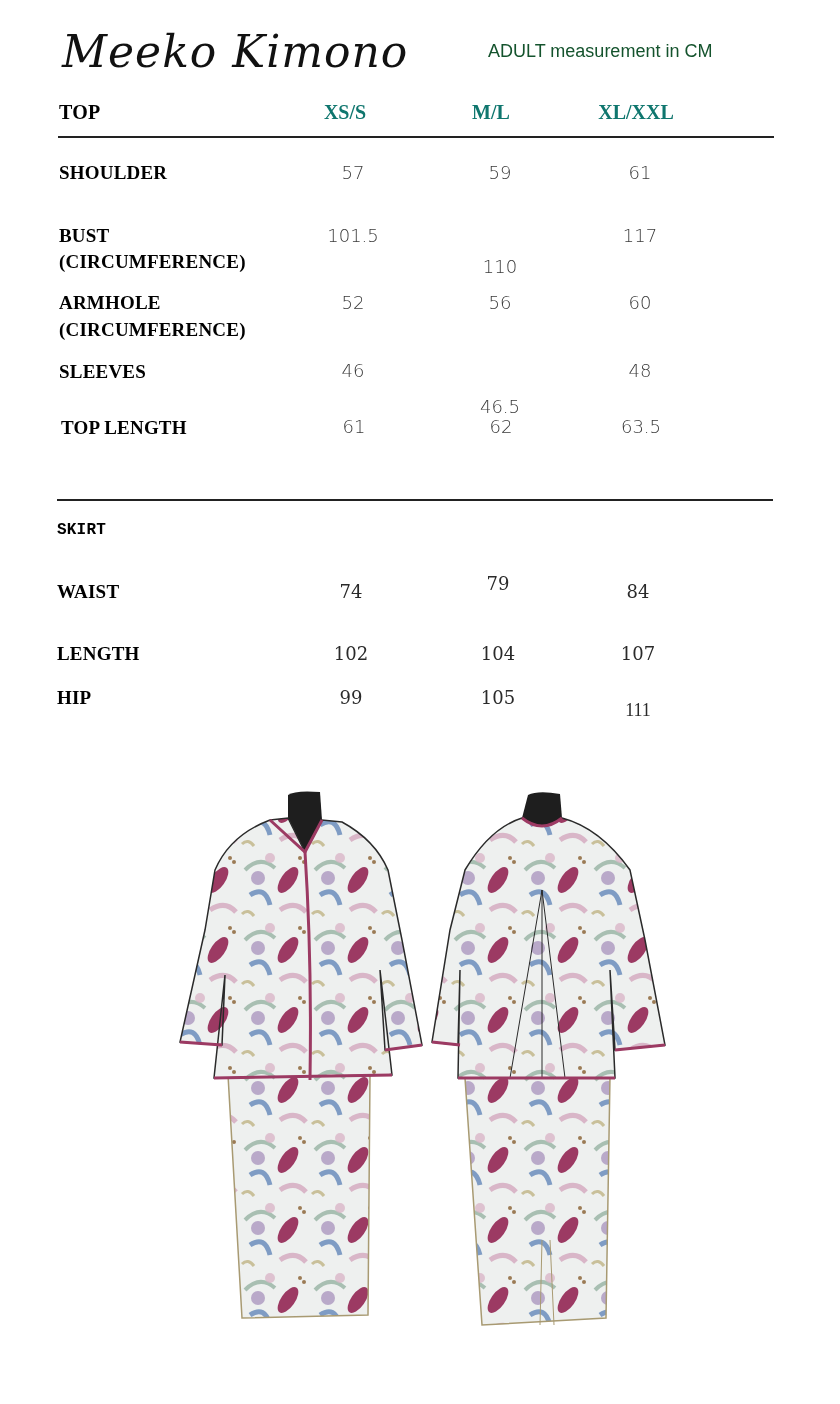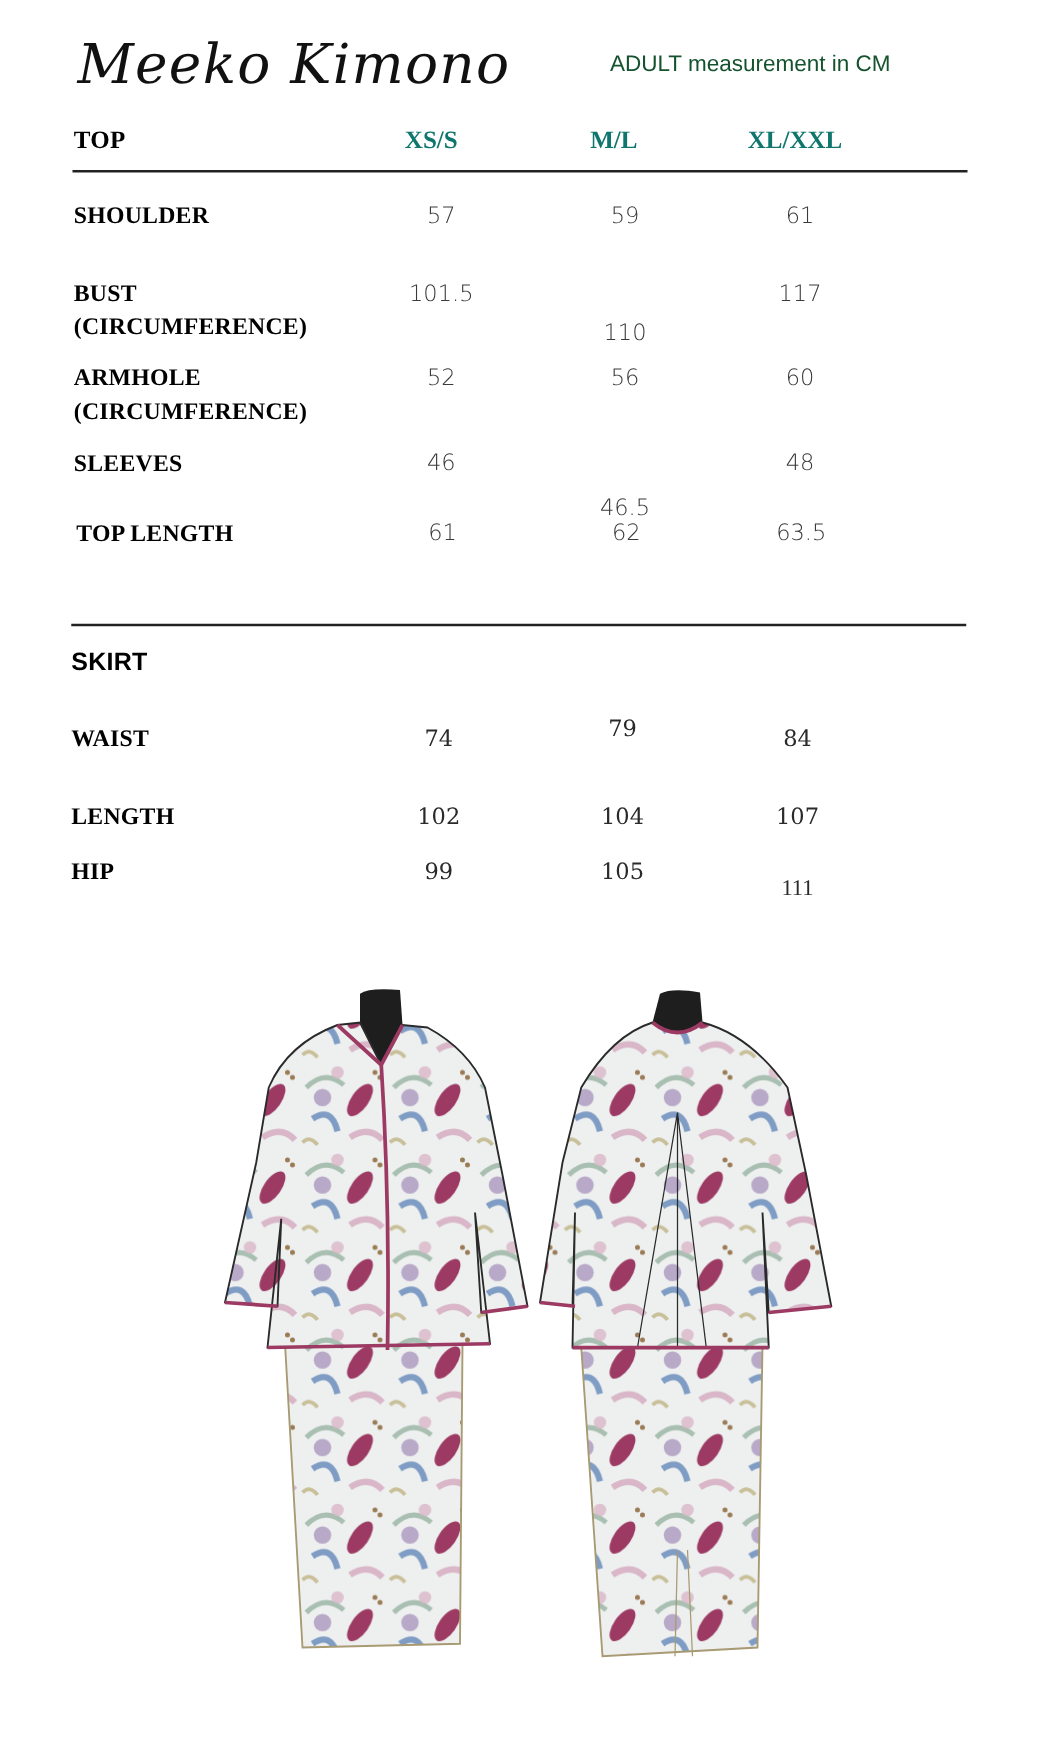--- a/index.html
+++ b/index.html
@@ -79,21 +79,21 @@
 
 <div>
   <div class="label" style="left:61px; top:415px;">TOP LENGTH</div>
   <div class="val" style="left:309px; top:414px;">61</div>
   <div class="val" style="left:456px; top:414px;">62</div>
   <div class="val" style="left:596px; top:414px;">63.5</div>
 </div>
 
 <div class="rule" style="left:57px; top:499px; width:716px;"></div>
 
-<div class="label" style="left:57px; top:517px; font-family:Liberation Sans, sans-serif; font-size:20px;">SKIRT</div>
+<div class="label" style="left:57px; top:517px; font-family:Liberation Mono, monospace; font-size:16px;">SKIRT</div>
 
 <div>
   <div class="label" style="left:57px; top:579px;">WAIST</div>
   <div class="val skirt" style="left:306px; top:579px;">74</div>
   <div class="val skirt" style="left:453px; top:571px;">79</div>
   <div class="val skirt" style="left:593px; top:579px;">84</div>
 </div>
 
 <div>
   <div class="label" style="left:57px; top:641px;">LENGTH</div>

